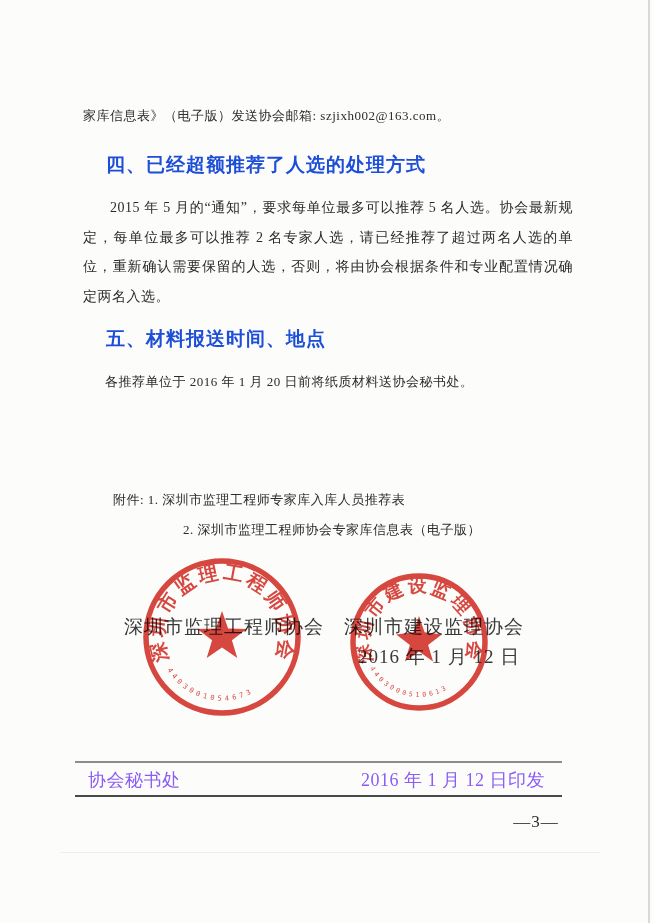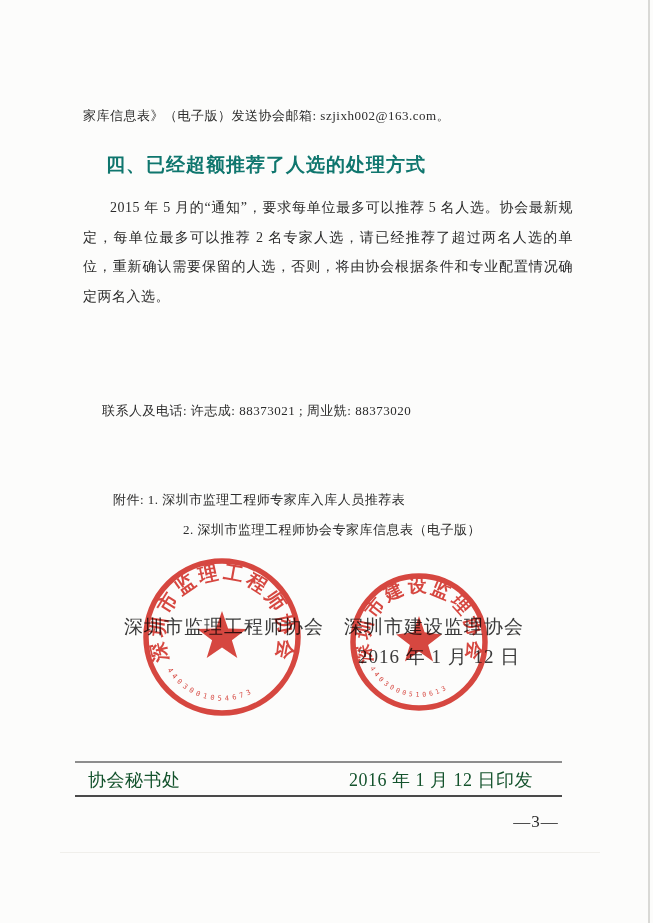--- a/index.html
+++ b/index.html
@@ -26,38 +26,38 @@
     text-align: justify;
     text-indent: 27px;
     white-space: normal;
   }
   .heading {
     font-family: "Liberation Sans", "DejaVu Sans", sans-serif;
     font-weight: 700;
     font-size: 19px;
     letter-spacing: 1px;
     white-space: nowrap;
-    color: #0f766e;
+    color: #1d4ed8;
   }
   .sig-text {
     font-size: 19px;
     letter-spacing: 1px;
     white-space: nowrap;
     color: #3a3a3a;
   }
   .seal-svg { mix-blend-mode: multiply; opacity: 0.9; }
   .rule { background: #8d8d8d; }
   .rule.dark { background: #4a4a4a; }
   .footer-row {
     display: flex;
     justify-content: space-between;
     align-items: center;
     font-size: 18px;
     letter-spacing: 0.5px;
-    color: #14532d;
+    color: #8b5cf6;
   }
   .scan-line-right {
     position: absolute;
     top: 0; right: 3px;
     width: 2px; height: 100%;
     background: #d9d9d6;
   }
   .scan-line-faint {
     position: absolute;
     left: 60px; top: 852px;
@@ -73,23 +73,24 @@
 
   <div class="scan-line-right"></div>
   <div class="scan-line-faint"></div>
 
   <div class="abs body-text" style="left:83px; top:101px;">家库信息表》（电子版）发送协会邮箱: szjixh002@163.com。</div>
 
   <div class="abs heading" style="left:106px; top:152px;">四、已经超额推荐了人选的处理方式</div>
 
   <div class="abs para" style="left:83px; top:193px; width:490px;">2015 年 5 月的“通知”，要求每单位最多可以推荐 5 名人选。协会最新规定，每单位最多可以推荐 2 名专家人选，请已经推荐了超过两名人选的单位，重新确认需要保留的人选，否则，将由协会根据条件和专业配置情况确定两名入选。</div>
 
+  <div class="abs heading" style="left:106px; top:326px;">五、材料报送时间、地点</div>
 
+  <div class="abs body-text" style="left:105px; top:367px;">各推荐单位于 2016 年 1 月 20 日前将纸质材料送协会秘书处。</div>
 
-  <div class="abs body-text" style="left:102px; top:396px;">联系人及电话: 许志成: 88373021 ; 周业兟: 88373020</div>
 
 
   <div class="abs body-text" style="left:113px; top:485px;text-align:center;">附件: 1. 深圳市监理工程师专家库入库人员推荐表</div>
 
   <div class="abs body-text" style="left:183px; top:515px;">2. 深圳市监理工程师协会专家库信息表（电子版）</div>
 
   <div class="abs sig-text" style="left:124px; top:614px;">深圳市监理工程师协会</div>
 
   <div class="abs sig-text" style="left:344px; top:614px;">深圳市建设监理协会</div>
 
@@ -122,20 +123,20 @@
     <polygon fill="#d5342c" points="75,49 80.6,65.2 97.8,67.6 84.1,78 89.1,94.4 75,84.6 60.9,94.4 65.9,78 52.2,67.6 69.4,65.2"></polygon>
     <text font-size="6.5" fill="#d5342c" font-family="DejaVu Sans Mono, monospace">
       <textPath href="#r-serial" startOffset="10" textLength="88" lengthAdjust="spacing">4403000510613</textPath>
     </text>
   </svg>
 
   <div class="abs rule" style="left:75px; top:761px; width:487px; height:2px;"></div>
 
   <div class="abs footer-row" style="left:75px; top:767px; width:478px; height:26px;">
     <span style="margin-left:13px;">协会秘书处</span>
-    <span style="margin-right:20px;">2016 年 1 月 12 日印发</span>
+    <span style="margin-right:8px;">2016 年 1 月 12 日印发</span>
   </div>
 
   <div class="abs rule dark" style="left:75px; top:795px; width:487px; height:2px;"></div>
 
   <div class="abs page-number" style="left:505px; top:812px; width:62px; text-align:center;">—3—</div>
 
 </div>
 
 </body></html>

